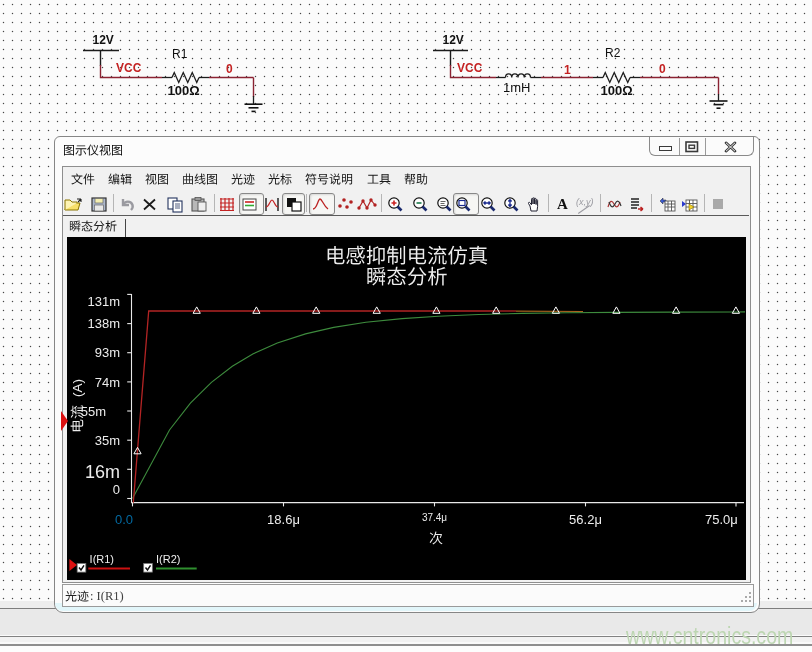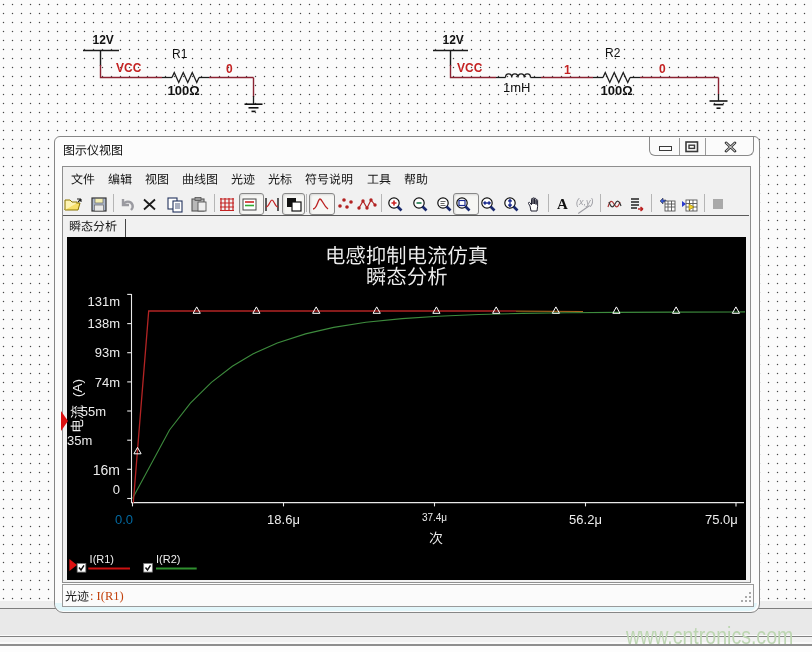--- a/index.html
+++ b/index.html
@@ -271,22 +271,22 @@
     <path fill="#ececec" d="M9.2 9.6V12.6H4.2V9.6ZM10.8 9.6H16.1V12.6H10.8ZM9.2 8.2H4.2V5.3H9.2ZM10.8 8.2V5.3H16.1V8.2ZM2.6 3.8V15.3H4.2V14.1H9.2V16.2C9.2 18.6 9.9 19.2 12.2 19.2C12.7 19.2 16.1 19.2 16.7 19.2C18.9 19.2 19.4 18.2 19.6 15.1C19.2 14.9 18.5 14.6 18.1 14.4C18 17 17.7 17.7 16.6 17.7C15.9 17.7 12.9 17.7 12.3 17.7C11.1 17.7 10.8 17.4 10.8 16.3V14.1H17.6V3.8H10.8V0.9H9.2V3.8Z M25.2 5.5V6.6H31.6V5.5ZM25.7 14.1V17.5C25.7 19 26.4 19.4 28.7 19.4C29.2 19.4 32.9 19.4 33.4 19.4C35.4 19.4 35.9 18.8 36.1 16.2C35.7 16.1 35.1 16 34.7 15.7C34.6 17.8 34.5 18.1 33.3 18.1C32.5 18.1 29.4 18.1 28.8 18.1C27.5 18.1 27.3 18 27.3 17.5V14.1ZM28.9 13.8C29.8 14.8 31 16.1 31.5 17L32.8 16.3C32.3 15.4 31 14.1 30.1 13.2ZM35.9 14.6C36.8 15.9 37.7 17.5 38.1 18.5L39.6 18C39.1 17 38.2 15.4 37.3 14.2ZM23.5 14.6C23 15.8 22.2 17.3 21.3 18.3L22.7 18.9C23.5 17.9 24.2 16.3 24.8 15.1ZM26.8 9H30V11.1H26.8ZM25.5 7.9V12.2H31.3V7.9ZM23 2.9V6C23 8 22.8 10.9 21.3 13C21.6 13.2 22.2 13.7 22.4 14C24.1 11.7 24.4 8.3 24.4 6V4.2H32.4C32.7 6.5 33.2 8.6 33.9 10.3C33.1 11.1 32.2 11.8 31.2 12.4C31.5 12.6 32 13.2 32.3 13.4C33.1 12.9 33.9 12.3 34.7 11.5C35.5 12.9 36.6 13.6 37.9 13.6C39.2 13.6 39.7 12.9 39.9 10.3C39.6 10.2 39 10 38.7 9.6C38.6 11.5 38.4 12.3 37.9 12.3C37.1 12.3 36.4 11.6 35.7 10.4C36.9 9 37.9 7.4 38.6 5.5L37.2 5.1C36.7 6.6 35.9 7.9 35 9.1C34.5 7.8 34 6.1 33.8 4.2H39.7V2.9H37.4L38.1 2.3C37.5 1.8 36.4 1.1 35.5 0.8L34.6 1.5C35.4 1.9 36.3 2.4 36.9 2.9H33.7C33.6 2.2 33.6 1.5 33.6 0.8H32.1C32.1 1.5 32.2 2.2 32.2 2.9Z M48.2 16.5C48.5 16.2 49.1 16 52.9 14.5C52.8 14.2 52.7 13.6 52.7 13.2L49.8 14.2V3.8C51.1 3.4 52.6 2.9 53.7 2.4L52.6 1.2C51.6 1.9 49.8 2.5 48.3 3V13.6C48.3 14.6 47.8 15.2 47.4 15.4C47.7 15.6 48.1 16.2 48.2 16.5ZM53.3 3.1V19.6H54.8V4.4H58.2V14.3C58.2 14.6 58.1 14.7 57.9 14.7C57.6 14.7 56.7 14.7 55.7 14.7C55.9 15.1 56.1 15.7 56.2 16.2C57.6 16.2 58.4 16.1 59 15.9C59.5 15.6 59.7 15.2 59.7 14.4V3.1ZM44 0.8V4.9H41.9V6.4H44V10.8L41.7 11.6L42.1 13.1L44 12.4V17.7C44 18 44 18.1 43.7 18.1C43.5 18.1 42.8 18.1 42 18.1C42.2 18.5 42.4 19.1 42.5 19.5C43.6 19.5 44.3 19.4 44.8 19.2C45.3 18.9 45.5 18.5 45.5 17.7V11.8L47.5 11L47.3 9.6L45.5 10.3V6.4H47.4V4.9H45.5V0.8Z M75 2.7V14H76.4V2.7ZM78.6 1V17.5C78.6 17.8 78.5 17.9 78.2 17.9C77.8 17.9 76.7 17.9 75.5 17.9C75.7 18.4 75.9 19.1 76 19.5C77.5 19.5 78.6 19.5 79.3 19.2C79.9 18.9 80.1 18.5 80.1 17.5V1ZM64.1 1.3C63.7 3.3 63 5.3 62 6.7C62.4 6.8 63.1 7.1 63.4 7.3C63.7 6.7 64.1 6 64.4 5.2H67.1V7.3H62.1V8.7H67.1V10.8H63.1V17.9H64.4V12.2H67.1V19.6H68.6V12.2H71.4V16.4C71.4 16.6 71.3 16.6 71.1 16.6C70.9 16.7 70.2 16.7 69.4 16.6C69.5 17 69.7 17.6 69.8 18C70.9 18 71.7 18 72.2 17.7C72.7 17.5 72.8 17.1 72.8 16.4V10.8H68.6V8.7H73.5V7.3H68.6V5.2H72.7V3.8H68.6V0.9H67.1V3.8H64.9C65.2 3.1 65.4 2.3 65.5 1.6Z M90.8 9.6V12.6H85.8V9.6ZM92.4 9.6H97.7V12.6H92.4ZM90.8 8.2H85.8V5.3H90.8ZM92.4 8.2V5.3H97.7V8.2ZM84.2 3.8V15.3H85.8V14.1H90.8V16.2C90.8 18.6 91.5 19.2 93.8 19.2C94.3 19.2 97.7 19.2 98.3 19.2C100.5 19.2 101 18.2 101.2 15.1C100.8 14.9 100.1 14.6 99.7 14.4C99.6 17 99.3 17.7 98.2 17.7C97.5 17.7 94.5 17.7 93.9 17.7C92.7 17.7 92.4 17.4 92.4 16.3V14.1H99.2V3.8H92.4V0.9H90.8V3.8Z M113.8 10.6V18.7H115.1V10.6ZM110.2 10.6V12.7C110.2 14.5 109.9 16.8 107.4 18.5C107.7 18.7 108.2 19.2 108.5 19.5C111.2 17.6 111.5 14.9 111.5 12.7V10.6ZM117.4 10.6V17.1C117.4 18.3 117.5 18.6 117.8 18.9C118.1 19.1 118.5 19.2 118.9 19.2C119.1 19.2 119.7 19.2 119.9 19.2C120.3 19.2 120.7 19.2 120.9 19C121.2 18.8 121.4 18.6 121.5 18.2C121.6 17.8 121.6 16.8 121.7 15.9C121.3 15.7 120.8 15.5 120.6 15.3C120.6 16.3 120.5 17 120.5 17.4C120.5 17.7 120.4 17.8 120.3 17.9C120.2 18 120 18 119.8 18C119.7 18 119.4 18 119.3 18C119.1 18 119 18 119 17.9C118.9 17.8 118.8 17.6 118.8 17.2V10.6ZM103.7 2.2C105 2.9 106.5 4 107.2 4.8L108.1 3.6C107.4 2.8 105.9 1.8 104.6 1.1ZM102.8 7.8C104.1 8.4 105.7 9.3 106.5 10L107.4 8.8C106.6 8.1 104.9 7.2 103.6 6.7ZM103.3 18.3 104.6 19.3C105.8 17.4 107.2 14.9 108.3 12.7L107.2 11.7C106 14 104.4 16.7 103.3 18.3ZM113.4 1.2C113.7 1.9 114.1 2.7 114.3 3.5H108.5V4.9H112.5C111.6 6 110.5 7.4 110.1 7.8C109.7 8.1 109.1 8.3 108.7 8.3C108.9 8.7 109.1 9.4 109.1 9.8C109.7 9.6 110.7 9.5 119.1 8.9C119.5 9.5 119.8 10 120.1 10.4L121.3 9.6C120.6 8.4 119 6.5 117.7 5.2L116.6 5.9C117.1 6.4 117.6 7.1 118.1 7.7L111.7 8.1C112.5 7.1 113.5 5.9 114.2 4.9H121.3V3.5H115.9C115.6 2.7 115.2 1.7 114.8 0.8Z M134.3 1.2C134.7 2.2 135.1 3.5 135.3 4.3L136.9 3.9C136.7 3.1 136.2 1.8 135.8 0.8ZM129 4.4V5.9H132.5C132.4 11 132 15.9 128.1 18.5C128.5 18.8 129 19.3 129.3 19.6C132.3 17.5 133.4 14.1 133.8 10.3H138.9C138.7 15.4 138.4 17.3 137.9 17.8C137.7 18 137.6 18.1 137.2 18C136.8 18 135.7 18 134.6 17.9C134.8 18.3 135 18.9 135.1 19.4C136.1 19.4 137.2 19.4 137.8 19.4C138.5 19.3 138.9 19.2 139.3 18.7C139.9 18 140.2 15.8 140.5 9.6C140.5 9.4 140.5 8.9 140.5 8.9H134C134 7.9 134.1 6.9 134.1 5.9H142V4.4ZM127.8 0.8C126.7 3.9 125 7 123.1 9C123.3 9.3 123.8 10.1 124 10.5C124.6 9.8 125.2 9.1 125.7 8.2V19.5H127.2V5.8C128 4.4 128.7 2.8 129.3 1.3Z M154.9 17C157.2 17.8 159.5 18.8 160.9 19.5L162.1 18.5C160.7 17.7 158.1 16.7 155.8 16ZM149.9 16.1C148.6 17 146 18 144 18.5C144.3 18.8 144.8 19.3 145 19.6C147 19 149.6 18 151.2 16.9ZM152.4 0.8 152.2 2.5H144.5V3.9H152L151.8 5.1H146.9V14.4H144V15.7H162.1V14.4H159.2V5.1H153.3L153.5 3.9H161.5V2.5H153.7L154 1ZM148.3 14.4V12.9H157.7V14.4ZM148.3 8.6H157.7V9.8H148.3ZM148.3 7.6V6.2H157.7V7.6ZM148.3 10.7H157.7V12H148.3Z"></path>
   </svg>
 <svg class="abs" style="left:366.2px;top:266.1px" width="82" height="23" viewBox="0 0 82 23">
     <path fill="#ececec" d="M11.9 3.4C12.3 4.3 12.7 5.5 12.9 6.3L14.2 5.7C14 5 13.5 3.9 13.1 3ZM17.8 1C15.4 1.6 10.8 1.9 7.1 2C7.3 2.3 7.4 2.8 7.5 3.1C11.1 3.1 15.9 2.8 18.6 2ZM17.1 2.9C16.6 3.9 15.8 5.4 15.2 6.3H9.7L10.6 5.8C10.4 5.2 9.8 4.1 9.3 3.3L8.2 3.8C8.6 4.6 9.1 5.6 9.4 6.3H7.2V9.3H8.5V7.6H17.8V9.3H19.2V6.3H16.5C17.1 5.5 17.8 4.4 18.4 3.4ZM1.4 2.1V18H2.7V16.2H6.3V14.1C6.6 14.2 7.1 14.5 7.3 14.7C8.1 13.7 8.9 12.5 9.4 11.1H11.3C11.1 12.2 10.7 13.3 10.3 14.2C9.9 13.8 9.4 13.4 9 13.1L8.3 13.9C8.8 14.3 9.3 14.7 9.7 15.2C8.8 16.6 7.6 17.7 6.3 18.3C6.6 18.6 7 19.1 7.2 19.4C10 17.8 12 14.9 12.8 10.2L12 9.9L11.8 10H9.9C10.1 9.5 10.2 9 10.3 8.5L9.1 8.3C8.6 10.4 7.6 12.5 6.3 13.9V2.1ZM13.1 11.9C13.1 13.1 12.9 14.7 12.8 15.7H15.9V19.5H17.2V15.7H19V14.5H17.2V11.3H19V10.1H17.2V8.4H15.9V10.1H12.9V11.3H15.9V14.5H14.1L14.3 11.9ZM5.1 7.6V10.5H2.7V7.6ZM5.1 6.3H2.7V3.4H5.1ZM5.1 11.8V14.8H2.7V11.8Z M28.2 9.6C29.4 10.3 30.8 11.4 31.5 12.1L32.8 11.2C32.1 10.5 30.7 9.4 29.5 8.8ZM25.9 13V17C25.9 18.7 26.5 19.1 28.9 19.1C29.4 19.1 33.1 19.1 33.7 19.1C35.6 19.1 36.1 18.5 36.3 15.9C35.9 15.8 35.3 15.6 34.9 15.3C34.8 17.4 34.6 17.7 33.6 17.7C32.7 17.7 29.6 17.7 29 17.7C27.6 17.7 27.4 17.6 27.4 17V13ZM28.8 12.5C29.9 13.6 31.4 15.1 32 16.1L33.3 15.3C32.6 14.3 31.1 12.9 29.9 11.9ZM35.7 13.2C36.7 14.9 37.8 17.2 38.1 18.7L39.6 18.1C39.2 16.7 38.1 14.4 37 12.7ZM23.5 13C23.2 14.7 22.4 16.7 21.5 18.1L22.9 18.8C23.8 17.4 24.5 15.2 24.9 13.5ZM29.9 0.7C29.8 1.7 29.7 2.7 29.5 3.7H21.5V5.1H29C28.1 7.8 26.1 10 21.3 11.2C21.6 11.5 22 12.1 22.2 12.5C27.5 11 29.7 8.3 30.7 5.1C32.2 8.8 34.9 11.3 38.9 12.4C39.1 11.9 39.6 11.3 39.9 11C36.3 10.1 33.7 8.1 32.3 5.1H39.7V3.7H31C31.3 2.7 31.4 1.8 31.5 0.7Z M54.5 1.2 53.1 1.8C54.6 4.8 57 8.1 59.2 9.9C59.5 9.5 60 9 60.4 8.6C58.3 7.1 55.8 3.9 54.5 1.2ZM47.4 1.2C46.2 4.3 44.1 7.2 41.7 8.9C42.1 9.2 42.7 9.8 43 10.1C43.6 9.7 44.1 9.2 44.6 8.6V10H48.6C48.1 13.5 47 16.7 42.1 18.3C42.5 18.7 42.9 19.3 43.1 19.6C48.3 17.8 49.6 14.1 50.2 10H55.7C55.5 15.1 55.2 17.1 54.7 17.7C54.5 17.9 54.2 17.9 53.8 17.9C53.3 17.9 52.1 17.9 50.7 17.8C51 18.2 51.2 18.9 51.2 19.3C52.5 19.4 53.8 19.4 54.5 19.4C55.2 19.3 55.6 19.2 56.1 18.6C56.8 17.8 57 15.5 57.3 9.3C57.4 9.1 57.4 8.5 57.4 8.5H44.7C46.5 6.7 48 4.3 49 1.7Z M71 3.1V9.3C71 12.2 70.8 16 69 18.8C69.4 18.9 70 19.3 70.3 19.5C72.2 16.7 72.5 12.4 72.5 9.3V9.3H76.2V19.6H77.7V9.3H80.7V7.8H72.5V4.1C74.9 3.7 77.6 3 79.5 2.2L78.2 1C76.6 1.8 73.6 2.6 71 3.1ZM65.5 0.8V5.2H62.4V6.7H65.3C64.6 9.5 63.2 12.7 61.9 14.4C62.1 14.7 62.5 15.4 62.6 15.8C63.7 14.4 64.7 12.2 65.5 9.9V19.6H67V9.6C67.6 10.7 68.5 12 68.8 12.7L69.8 11.5C69.4 10.9 67.7 8.6 67 7.7V6.7H70V5.2H67V0.8Z"></path>
   </svg>
 <div class="lbl" style="left:67px;top:294.7px;width:53px;text-align:right;font-size:13px;color:#ececec">131m</div>
 <div class="lbl" style="left:67px;top:317.3px;width:53px;text-align:right;font-size:13px;color:#ececec">138m</div>
 <div class="lbl" style="left:67px;top:346.4px;width:53px;text-align:right;font-size:13px;color:#ececec">93m</div>
 <div class="lbl" style="left:67px;top:375.6px;width:53px;text-align:right;font-size:13px;color:#ececec">74m</div>
 <div class="lbl" style="left:67px;top:404.7px;width:53px;text-align:center;font-size:13px;color:#ececec">55m</div>
-<div class="lbl" style="left:67px;top:433.9px;width:53px;text-align:left;font-size:13px;color:#ececec">35m</div>
-<div class="lbl" style="left:67px;top:463.0px;width:53px;text-align:right;font-size:14px;color:#ececec">16m</div>
+<div class="lbl" style="left:67px;top:433.9px;width:53px;text-align:right;font-size:13px;color:#ececec">35m</div>
+<div class="lbl" style="left:67px;top:463.0px;width:53px;text-align:right;font-size:18px;color:#ececec">16m</div>
 <div class="lbl" style="left:67px;top:482.9px;width:53px;text-align:right;font-size:13px;color:#ececec">0</div>
 <div class="lbl" style="left:115.0px;top:513px;width:50px;text-align:left;font-size:13px;color:#0369a1">0.0</div>
 <div class="lbl" style="left:258.5px;top:513px;width:50px;text-align:center;font-size:13px;color:#ececec">18.6μ</div>
 <div class="lbl" style="left:409.5px;top:513px;width:50px;text-align:center;font-size:10px;color:#ececec">37.4μ</div>
 <div class="lbl" style="left:560.5px;top:513px;width:50px;text-align:center;font-size:13px;color:#ececec">56.2μ</div>
 <div class="lbl" style="left:705.0px;top:513px;width:50px;text-align:left;font-size:13px;color:#ececec">75.0μ</div>
 <svg style="position:absolute;left:429px;top:530.5px" width="15" height="15" viewBox="0 0 15 15">
     <path fill="#ececec" d="M0.8 2.3C1.8 2.8 2.9 3.7 3.5 4.2L4.2 3.4C3.6 2.8 2.4 2 1.4 1.5ZM0.6 11.3 1.6 12C2.4 10.8 3.5 9.1 4.3 7.7L3.5 7C2.6 8.5 1.4 10.3 0.6 11.3ZM6.4 0.6C5.9 2.8 5.1 5 4 6.4C4.3 6.5 4.8 6.8 5.1 6.9C5.6 6.1 6.1 5.1 6.6 4H11.7C11.5 4.9 11 6 10.7 6.7C10.9 6.8 11.4 7 11.6 7.1C12.1 6.2 12.7 4.7 13 3.3L12.3 2.9L12.1 2.9H6.9C7.1 2.2 7.3 1.5 7.5 0.8ZM8 4.7V5.5C8 7.5 7.7 10.6 3.4 12.7C3.6 12.9 4 13.2 4.2 13.5C6.9 12.1 8.1 10.3 8.7 8.6C9.5 10.8 10.7 12.5 12.8 13.3C12.9 13.1 13.2 12.6 13.5 12.4C11 11.5 9.7 9.4 9.1 6.6C9.1 6.2 9.1 5.9 9.1 5.5V4.7Z"></path>
   </svg>
 <div class="abs" style="left:70px;top:366px;width:15px;height:67px">
@@ -341,20 +341,20 @@
 <line x1="21.3" y1="16.5" x2="63" y2="16.5" stroke="#c11" stroke-width="1.8"></line>
 <line x1="89" y1="16.5" x2="129.7" y2="16.5" stroke="#2f8f2f" stroke-width="1.8"></line>
 <text x="22.6" y="11" fill="#eee" font-size="11" font-family="Liberation Sans">I(R1)</text>
 <text x="89" y="11" fill="#eee" font-size="11" font-family="Liberation Sans">I(R2)</text>
 </svg>
 <div class="abs" style="left:60.5px;top:411px;width:0;height:0;border-left:7.5px solid #d11;border-top:10.5px solid transparent;border-bottom:10.5px solid transparent"></div>
 <div class="abs" style="left:61.5px;top:584px;width:690px;height:20.5px;border:1px solid #9a9a9a;background:#fbfbfb"></div>
 <svg style="position:absolute;left:64.5px;top:589.5px" width="25" height="13" viewBox="0 0 25 13">
     <path fill="#222" d="M1.7 1.4C2.3 2.3 2.9 3.6 3.1 4.4L3.9 4C3.7 3.2 3.1 2 2.5 1.1ZM9.5 0.9C9.2 1.9 8.5 3.2 8 4L8.8 4.3C9.3 3.6 10 2.3 10.5 1.3ZM5.5 0.5V5.1H0.7V5.9H3.9C3.7 8.2 3.2 9.9 0.4 10.8C0.6 10.9 0.9 11.3 1 11.5C4 10.5 4.6 8.6 4.8 5.9H7V10.2C7 11.2 7.3 11.5 8.4 11.5C8.6 11.5 9.9 11.5 10.2 11.5C11.2 11.5 11.4 11 11.5 9C11.3 8.9 10.9 8.8 10.7 8.6C10.6 10.4 10.6 10.6 10.1 10.6C9.8 10.6 8.7 10.6 8.5 10.6C8 10.6 7.9 10.6 7.9 10.2V5.9H11.4V5.1H6.4V0.5Z M21.5 4.3C22.1 5.4 22.6 6.7 22.8 7.6L23.6 7.3C23.4 6.5 22.9 5.1 22.3 4.1ZM16.7 4.1C16.5 5.2 15.9 6.4 15.3 7.1C15.5 7.2 15.9 7.4 16 7.6C16.7 6.7 17.2 5.5 17.5 4.2ZM12.8 1.7C13.6 2.2 14.5 2.9 14.9 3.4L15.6 2.8C15.1 2.3 14.2 1.6 13.4 1.2ZM18.6 0.7C18.9 1.2 19.2 1.7 19.4 2.2H16V3H18.3V4.3C18.3 5.9 18.1 7.8 16.2 9.3C16.4 9.5 16.7 9.7 16.9 9.9C18.9 8.2 19.1 6.1 19.1 4.3V3H20.3V8.8C20.3 9 20.3 9 20.1 9C20 9 19.5 9 18.9 9C19.1 9.2 19.2 9.6 19.2 9.8C20 9.8 20.4 9.8 20.7 9.7C21.1 9.5 21.1 9.3 21.1 8.8V3H23.4V2.2H20.3L20.4 2.2C20.2 1.7 19.8 1 19.4 0.4ZM15 4.7H12.6V5.5H14.1V9.4C13.6 9.6 13 10.1 12.5 10.7L13.1 11.5C13.7 10.7 14.3 10 14.7 10C14.9 10 15.4 10.4 15.8 10.7C16.7 11.2 17.7 11.4 19.1 11.4C20.4 11.4 22.5 11.3 23.3 11.2C23.3 11 23.4 10.5 23.5 10.3C22.3 10.4 20.5 10.5 19.2 10.5C17.8 10.5 16.8 10.5 16 9.9C15.5 9.7 15.3 9.4 15 9.3Z"></path>
   </svg>
-<div class="lbl" style="left:90px;top:589.5px;font-size:12.5px;font-family:'Liberation Serif',serif;color:#c2410c">: I(R1)</div>
+<div class="lbl" style="left:90px;top:589.5px;font-size:12.5px;font-family:'Liberation Serif',serif;color:#404040">: I(R1)</div>
 <svg class="abs" style="left:741px;top:592px" width="11" height="11" viewBox="0 0 11 11">
     <rect x="0" y="8" width="2" height="2" fill="#aaa"></rect>
     <rect x="4" y="8" width="2" height="2" fill="#aaa"></rect>
     <rect x="8" y="8" width="2" height="2" fill="#aaa"></rect>
     <rect x="4" y="4" width="2" height="2" fill="#aaa"></rect>
     <rect x="8" y="4" width="2" height="2" fill="#aaa"></rect>
     <rect x="8" y="0" width="2" height="2" fill="#aaa"></rect>
   </svg>
 </body></html>

